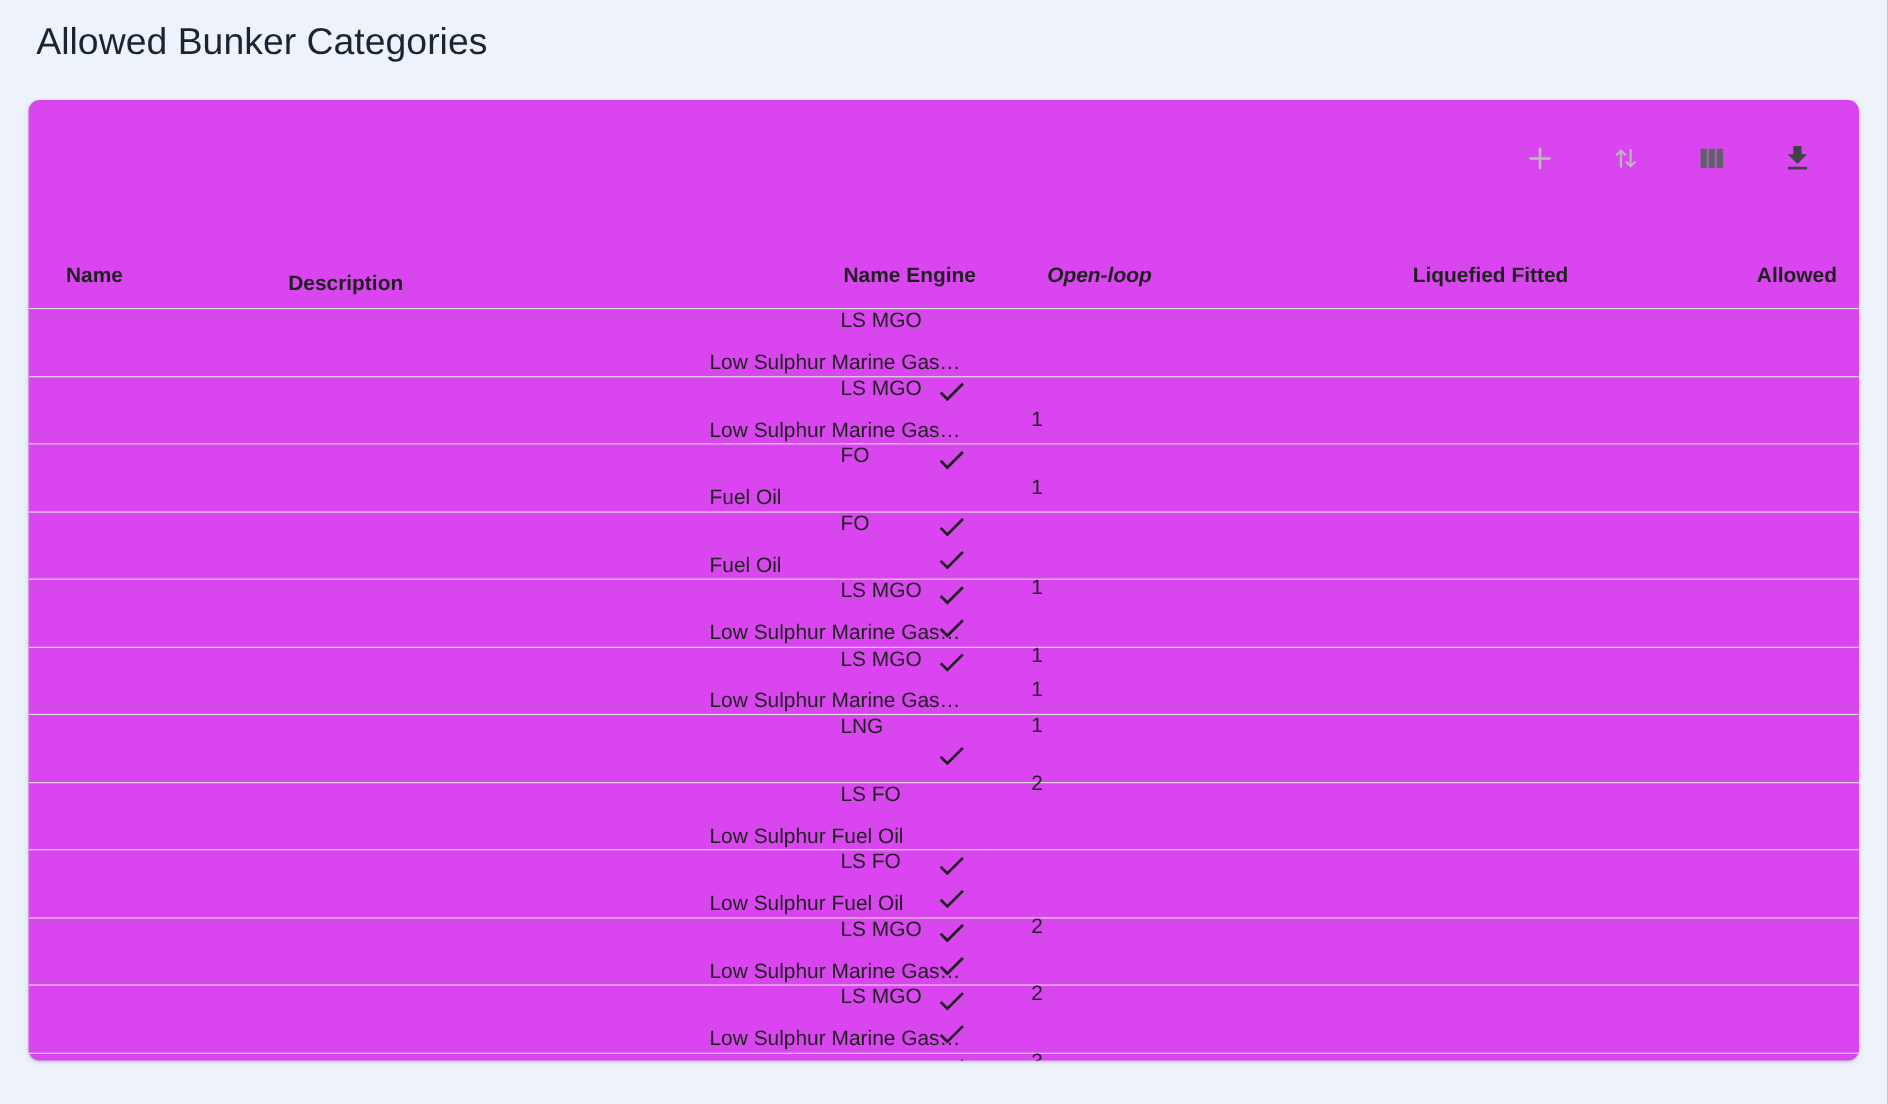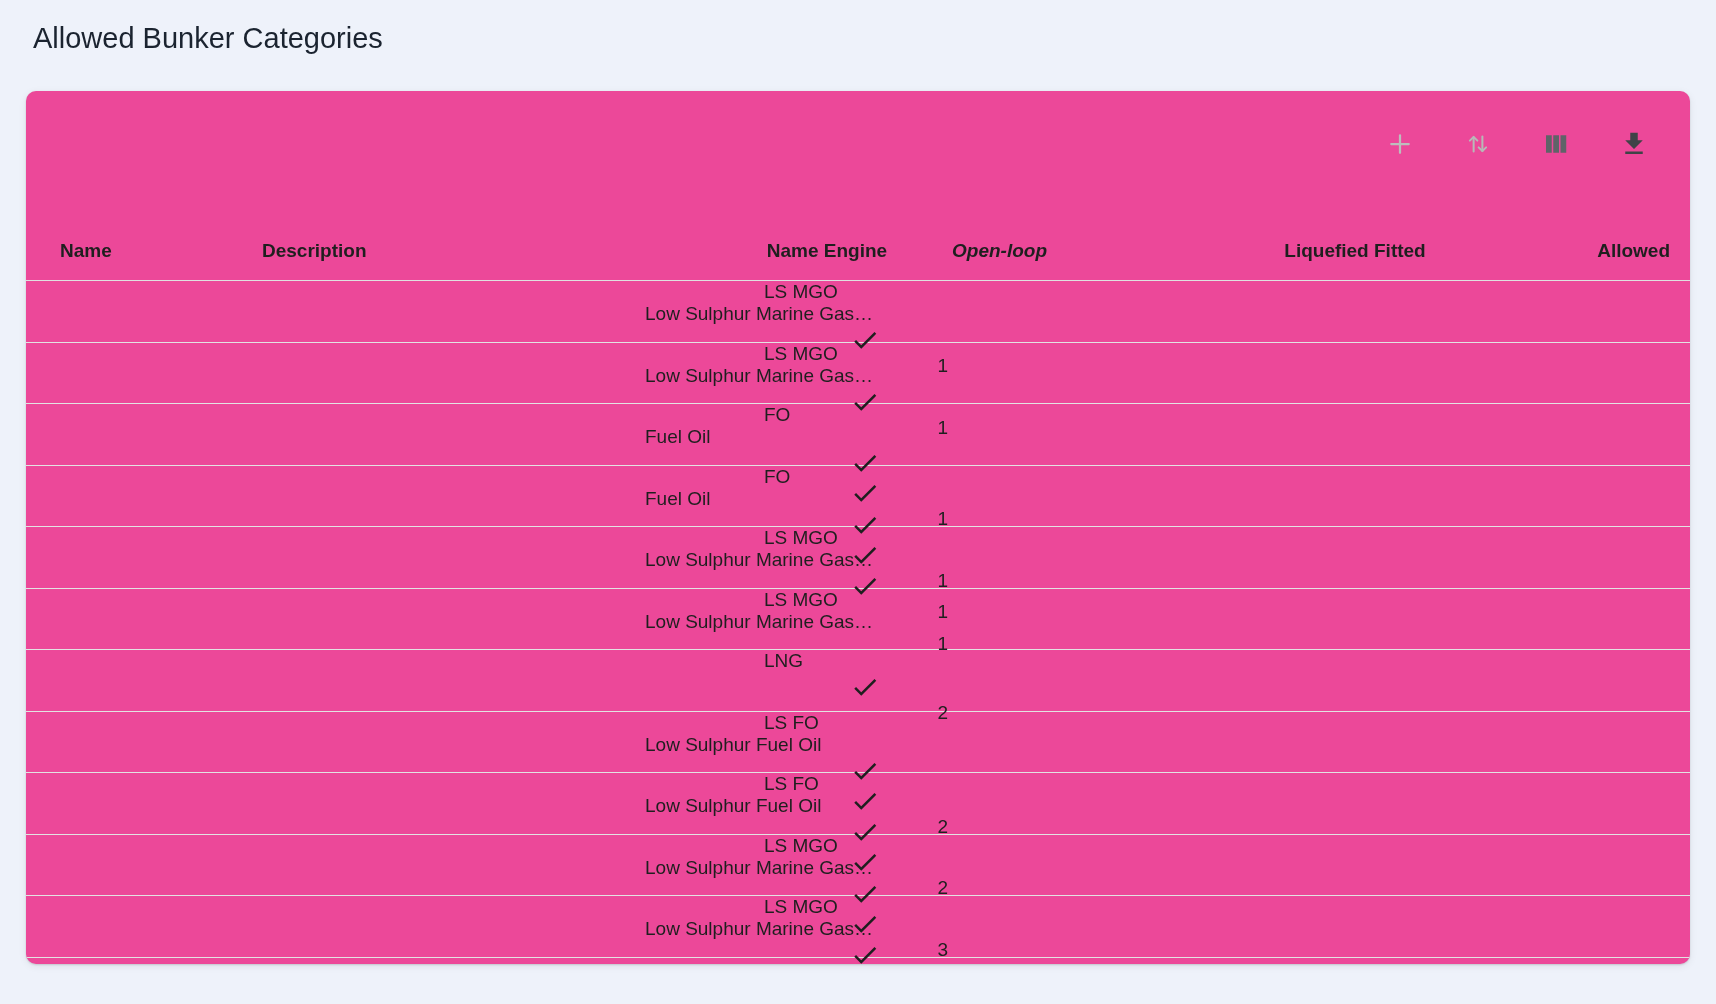--- a/index.html
+++ b/index.html
@@ -4,29 +4,29 @@
 <style>
   * { box-sizing: border-box; margin: 0; padding: 0; }
   html, body { width: 1716px; height: 1004px; }
   body {
     background: #eef2fa;
     font-family: "Liberation Sans", sans-serif;
     padding: 18px 26px 0 26px;
     overflow: hidden;
   }
   .page-title {
-    font-size: 29px;
+    font-size: 34px;
     font-weight: 400;
     color: #1b2430;
     margin-left: 7px;
     line-height: 40px;
   }
   .card {
     margin-top: 33px;
-    background: #ec4899;
+    background: #d946ef;
     border-radius: 10px;
     box-shadow: 0 1px 2px rgba(0,0,0,0.14), 0 2px 8px rgba(0,0,0,0.07);
     overflow: hidden;
   }
   
   .toolbar {
     height: 130px;
     display: flex;
     justify-content: flex-end;
     align-items: flex-start;
@@ -54,21 +54,21 @@
     color: #1f1f1f;
   }
   .tr {
     height: 61.5px;
     border-bottom: 1px solid #e3e3e3;
     font-size: 19px;
     color: #1f1f1f;
     flex-direction: column;
   }
   .col-name     { width: 202px; text-align: left; }
-  .col-desc     { width: 440px; text-align: left; }
+  .col-desc     { width: 440px; text-align: left; margin-top: 16px; }
   .col-engine   { width: 250px; text-align: center; }
   .col-open     { width: 254px; text-align: left; font-style: italic; }
   .col-scrubber { width: 298px; text-align: center; }
   .col-priority { width: 166px; text-align: right; }
   .cell-check { display: flex; align-items: center; justify-content: center; }
   .tbody .tr:last-child { border-bottom: 1px solid #e3e3e3; }
   .card-bottom-pad { height: 6px; }
 </style>
 </head>
 <body>

